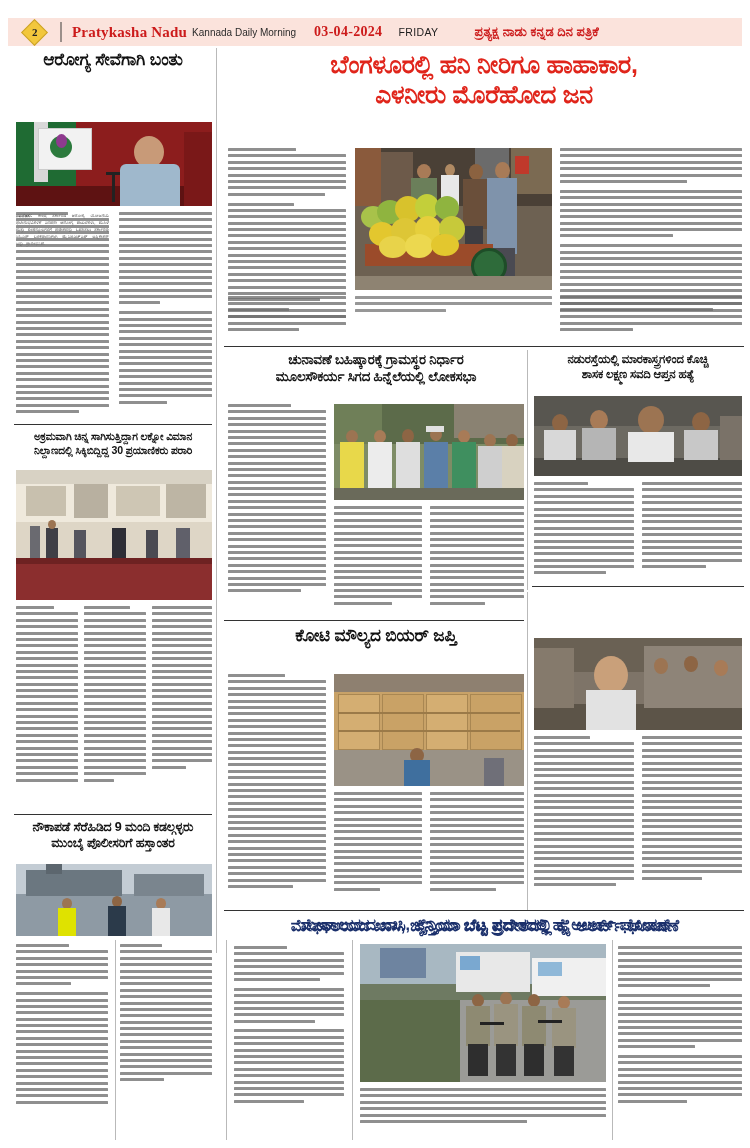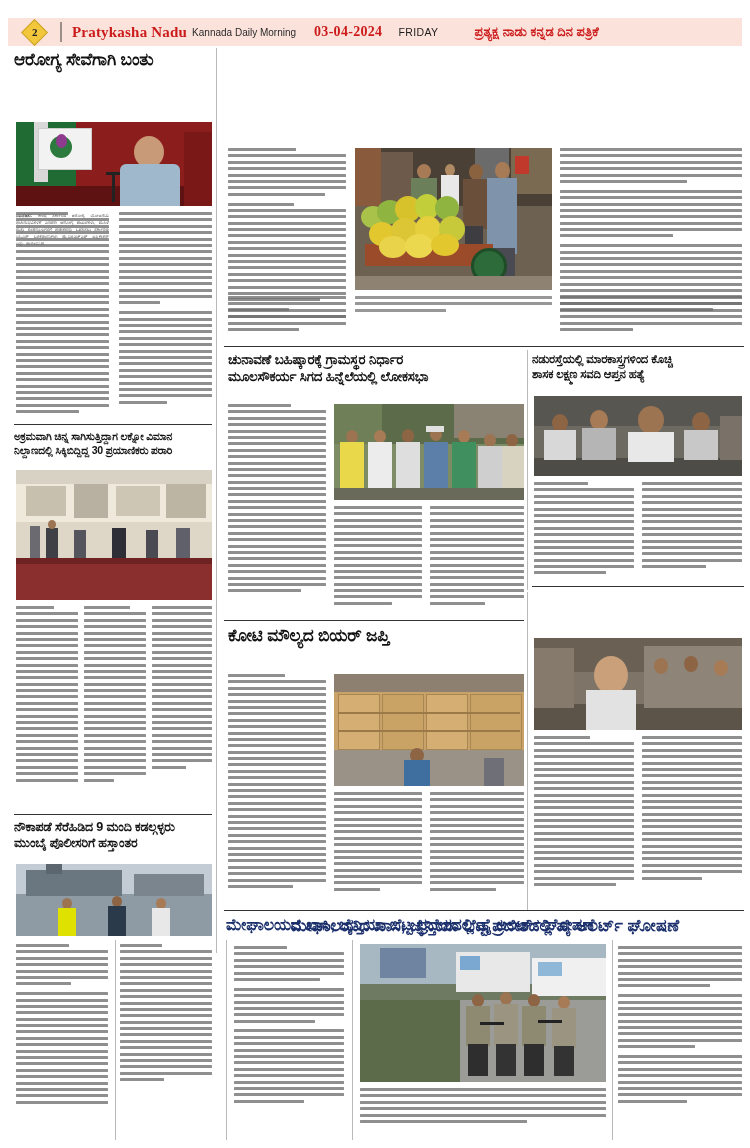--- a/index.html
+++ b/index.html
@@ -39,21 +39,21 @@
   .mh-flag{
     background:#e0251b;color:#fff;font-size:10.5px;font-weight:bold;
     display:flex;align-items:center;padding:0 14px 0 8px;white-space:nowrap;
     letter-spacing:.3px;
   }
   .mh-flag-notch{width:20px;background:#e0251b;
     clip-path:polygon(100% 0,100% 100%,0 100%);}
 
   
   .hl{
-    font-weight:bold;color:#111;text-align:left;line-height:1.16;
+    font-weight:bold;color:#111;text-align:center;line-height:1.16;
     letter-spacing:-.2px;
   }
   .hl-red{color:#e0251b;}
   .hl-navy{color:#1a2f6b;}
   .vrule{position:absolute;width:1px;background:#b9b9b9;}
   .hrule{position:absolute;height:1px;background:#333;}
 
   
   .col{position:absolute;overflow:hidden;}
   .ln{height:3px;background:#6f6f6f;margin-bottom:3.4px;opacity:.78;border-radius:.5px;}
@@ -179,20 +179,24 @@
         <div class="ln" style="width:100%"></div>
         <div class="ln" style="width:100%"></div>
     <div class="ln" style="width:100%"></div>
         <div class="ln" style="width:100%"></div>
         <div class="ln" style="width:100%"></div>
     <div class="ln" style="width:100%"></div>
         <div class="ln" style="width:100%"></div>
         <div class="ln" style="width:52%"></div>
   </div>
 
+  <div style="position:absolute;left:224px;top:50px;width:520px;" class="hl hl-red">
+    <div style="font-size:25px;line-height:1.18;letter-spacing:-.3px;">ಬೆಂಗಳೂರಲ್ಲಿ ಹನಿ ನೀರಿಗೂ ಹಾಹಾಕಾರ,</div>
+    <div style="font-size:25px;line-height:1.18;letter-spacing:-.3px;">ಎಳನೀರು ಮೊರೆಹೋದ ಜನ</div>
+  </div>
 
   <div class="col" style="left:228px;top:148px;width:118px;height:190px;">
     <div class="ln" style="width:58%"></div>
         <div class="ln" style="width:100%"></div>
         <div class="ln" style="width:100%"></div>
     <div class="ln" style="width:100%"></div>
         <div class="ln" style="width:100%"></div>
         <div class="ln" style="width:100%"></div>
     <div class="ln" style="width:100%"></div>
         <div class="ln" style="width:82%"></div>

